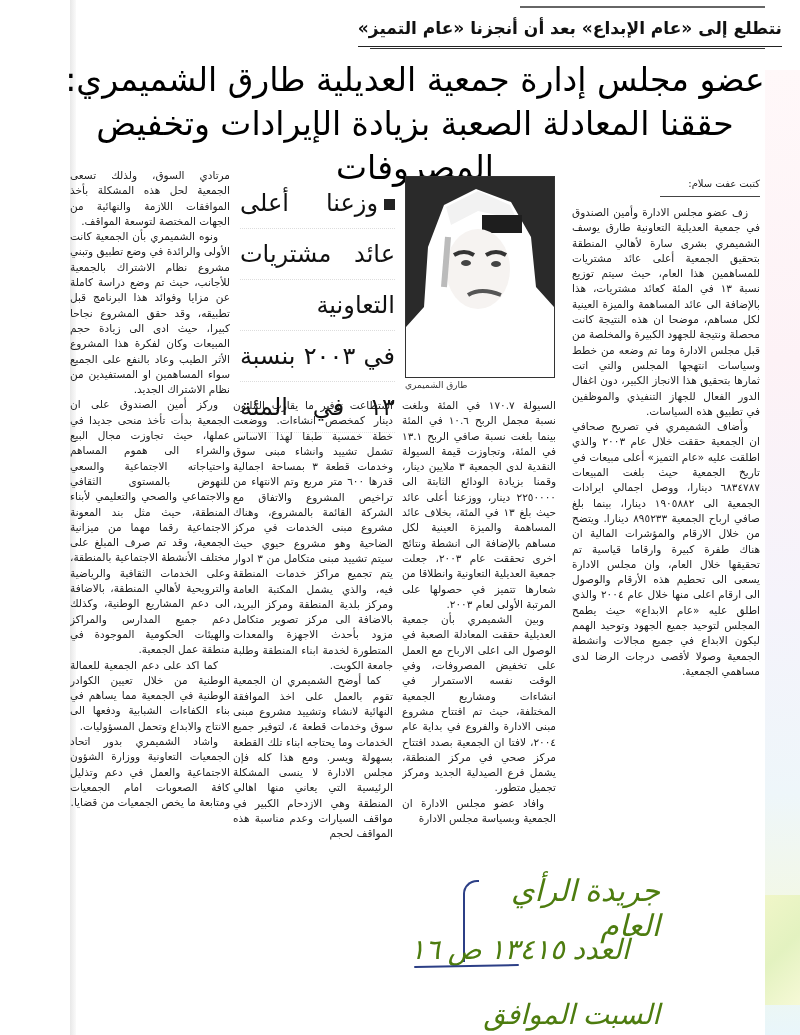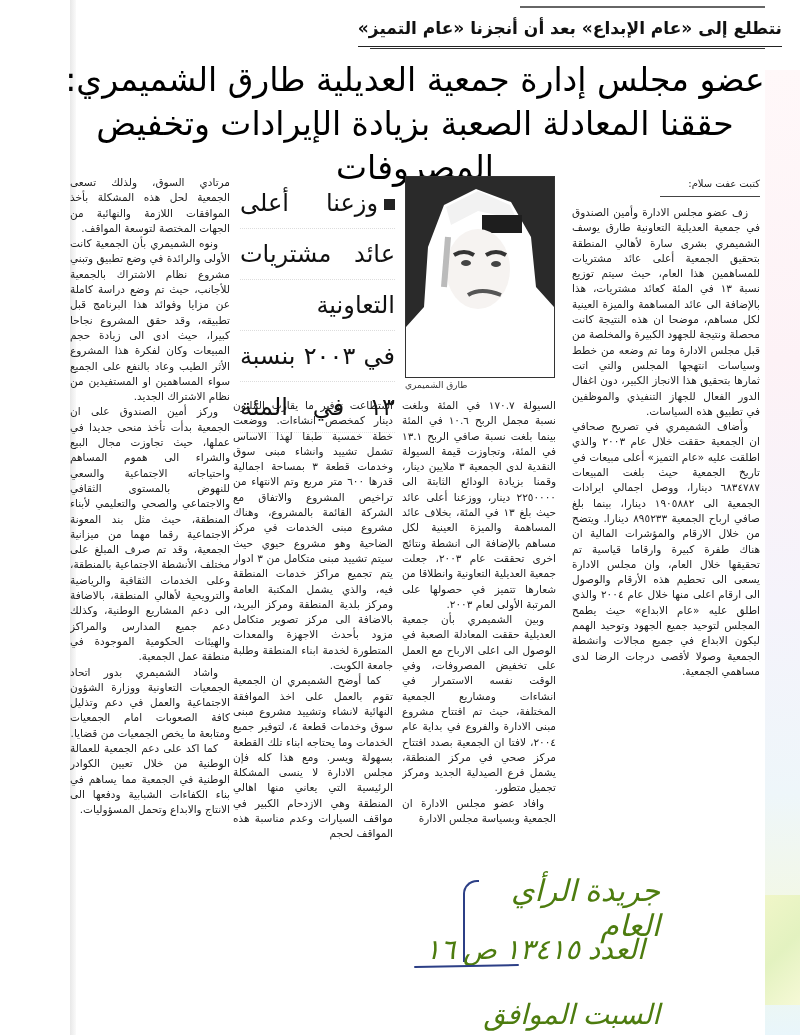--- a/index.html
+++ b/index.html
@@ -51,21 +51,21 @@
   .col {
     position:absolute; direction:rtl; text-align:justify;
     font-size:10.5px; line-height:15.3px; color:#1d1d1d;
     overflow:hidden;
   }
   .col p { margin:0; text-indent:12px; }
   .col p.noindent { text-indent:0; }
   .c1 { left:572px; top:205px; width:188px; height:635px; }
   .c2 { left:402px; top:398px; width:154px; height:440px; }
   .c3 { left:233px; top:398px; width:160px; height:446px; }
-  .c4 { left:70px;  top:175px; width:160px; height:666px; }
+  .c4 { left:70px;  top:168px; width:160px; height:666px; }
   .photo-box {
     position:absolute; left:405px; top:176px; width:148px; height:200px;
     border:1px solid #333; background:#ffffff; overflow:hidden;
   }
   .photo-caption {
     position:absolute; left:405px; top:380px; width:148px;
     direction:rtl; text-align:left; font-size:9px; color:#333;
   }
   .pullquote {
     position:absolute; left:240px; top:178px; width:155px;
@@ -75,21 +75,21 @@
   .pullquote .bullet {
     display:inline-block; width:11px; height:11px; background:#222;
     margin-left:6px; vertical-align:middle;
   }
   .pq-line { display:block; border-bottom:1px dotted #ddd; }
   .hand {
     position:absolute; direction:rtl; color:#4d7c0f;
     font-family:Liberation Sans, sans-serif; font-style:italic;margin-top:18px;
   }
   .h1 { left:470px; top:855px; font-size:30px; width:190px; text-align:right; }
-  .h2 { left:410px; top:915px; font-size:28px; width:250px; text-align:center; }
+  .h2 { left:410px; top:915px; font-size:28px; width:250px; text-align:left; }
   .h3 { left:370px; top:980px; font-size:28px; width:290px; text-align:right; }
   .h2-underline {
     position:absolute; left:414px; top:965px; width:105px; height:2px;
     background:#2c3f86; border-radius:2px; transform:rotate(-1deg);
   }
   .h-bracket {
     position:absolute; left:463px; top:880px; width:14px; height:80px;
     border-left:2px solid #2c3f86; border-top:2px solid #2c3f86;
     border-top-left-radius:14px;
   }
@@ -153,21 +153,21 @@
 
 <div class="col c3">
   <p class="noindent">استطاعت توفير ما يقارب المليون دينار كمخصص انشاءات. ووضعت خطة خمسية طبقا لهذا الاساس تشمل تشييد وانشاء مبنى سوق وخدمات قطعة ٣ بمساحة اجمالية قدرها ٦٠٠ متر مربع وتم الانتهاء من تراخيص المشروع والاتفاق مع الشركة القائمة بالمشروع، وهناك مشروع مبنى الخدمات في مركز الضاحية وهو مشروع حيوي حيث سيتم تشييد مبنى متكامل من ٣ ادوار يتم تجميع مراكز خدمات المنطقة فيه، والذي يشمل المكتبة العامة ومركز بلدية المنطقة ومركز البريد، بالاضافة الى مركز تصوير متكامل مزود بأحدث الاجهزة والمعدات المتطورة لخدمة ابناء المنطقة وطلبة جامعة الكويت.</p>
   <p>كما أوضح الشميمري ان الجمعية تقوم بالعمل على اخذ الموافقة النهائية لانشاء وتشييد مشروع مبنى سوق وخدمات قطعة ٤، لتوفير جميع الخدمات وما يحتاجه ابناء تلك القطعة بسهولة ويسر. ومع هذا كله فإن مجلس الادارة لا ينسى المشكلة الرئيسية التي يعاني منها اهالي المنطقة وهي الازدحام الكبير في مواقف السيارات وعدم مناسبة هذه المواقف لحجم</p>
 </div>
 
 <div class="col c4">
   <p class="noindent">مرتادي السوق، ولذلك تسعى الجمعية لحل هذه المشكلة بأخذ الموافقات اللازمة والنهائية من الجهات المختصة لتوسعة المواقف.</p>
   <p>ونوه الشميمري بأن الجمعية كانت الأولى والرائدة في وضع تطبيق وتبني مشروع نظام الاشتراك بالجمعية للأجانب، حيث تم وضع دراسة كاملة عن مزايا وفوائد هذا البرنامج قبل تطبيقه، وقد حقق المشروع نجاحا كبيرا، حيث ادى الى زيادة حجم المبيعات وكان لفكرة هذا المشروع الأثر الطيب وعاد بالنفع على الجميع سواء المساهمين او المستفيدين من نظام الاشتراك الجديد.</p>
   <p>وركز أمين الصندوق على ان الجمعية بدأت تأخذ منحى جديدا في عملها، حيث تجاوزت مجال البيع والشراء الى هموم المساهم واحتياجاته الاجتماعية والسعي للنهوض بالمستوى الثقافي والاجتماعي والصحي والتعليمي لأبناء المنطقة، حيث مثل بند المعونة الاجتماعية رقما مهما من ميزانية الجمعية، وقد تم صرف المبلغ على مختلف الأنشطة الاجتماعية بالمنطقة، وعلى الخدمات الثقافية والرياضية والترويحية لأهالي المنطقة، بالاضافة الى دعم المشاريع الوطنية، وكذلك دعم جميع المدارس والمراكز والهيئات الحكومية الموجودة في منطقة عمل الجمعية.</p>
+  <p>كما اكد على دعم الجمعية للعمالة الوطنية من خلال تعيين الكوادر الوطنية في الجمعية مما يساهم في بناء الكفاءات الشبابية ودفعها الى الانتاج والابداع وتحمل المسؤوليات.</p>
   <p>واشاد الشميمري بدور اتحاد الجمعيات التعاونية ووزارة الشؤون الاجتماعية والعمل في دعم وتذليل كافة الصعوبات امام الجمعيات ومتابعة ما يخص الجمعيات من قضايا.</p>
-  <p>كما اكد على دعم الجمعية للعمالة الوطنية من خلال تعيين الكوادر الوطنية في الجمعية مما يساهم في بناء الكفاءات الشبابية ودفعها الى الانتاج والابداع وتحمل المسؤوليات.</p>
 </div>
 
 <div class="hand h1">جريدة الرأي العام</div>
 <div class="h-bracket"></div>
 <div class="hand h2">العدد ١٣٤١٥ ص ١٦</div>
 <div class="h2-underline"></div>
 <div class="hand h3">السبت الموافق ٢٠٠٤/٢/١٢</div>
 
 </body></html>

